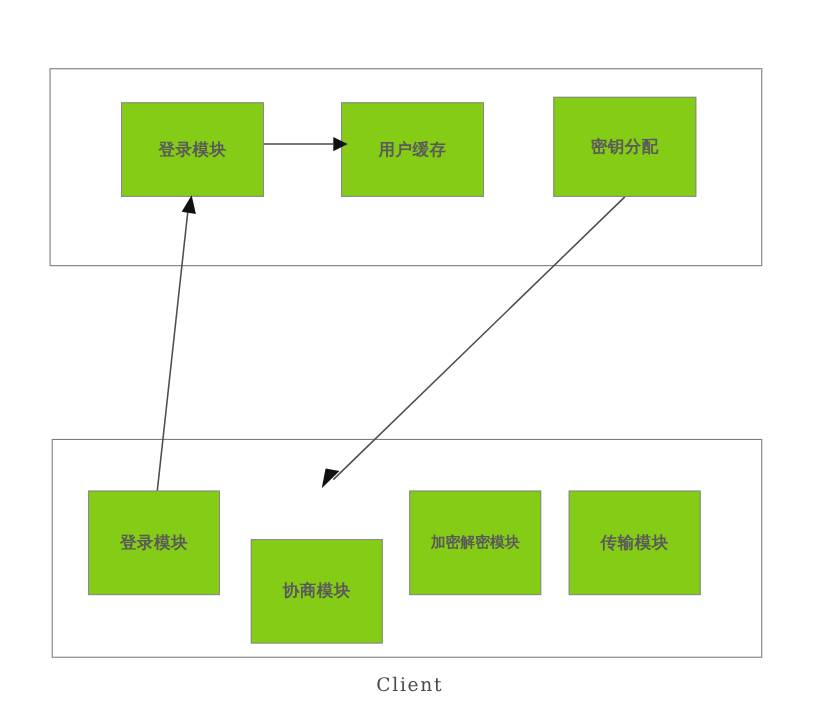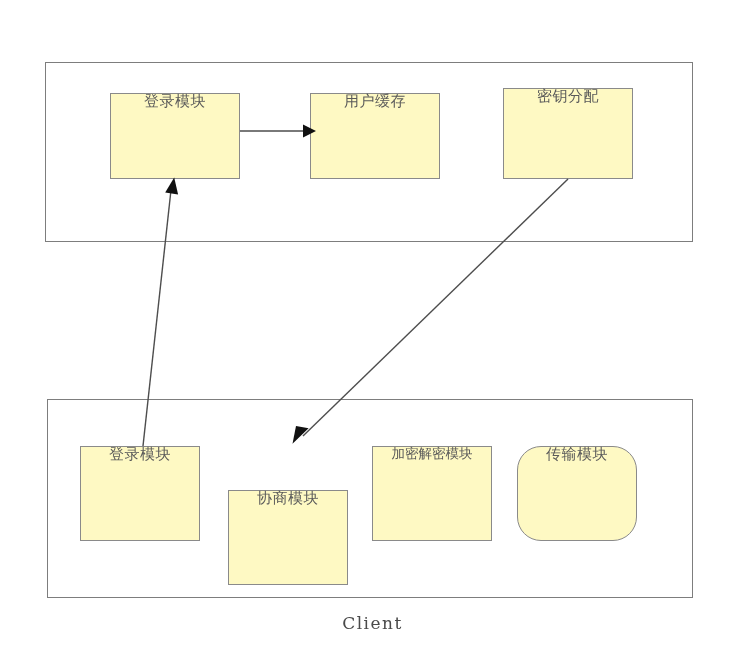--- a/index.html
+++ b/index.html
@@ -62,23 +62,25 @@
     top: 399px;
     width: 646px;
     height: 199px;
   }
 
   
   .module-box {
     position: absolute;
     border: 1.4px solid #8a8a8a;
     box-sizing: border-box;
-    background: #fef9c3;
+    background: #84cc16;
     display: flex;
+    align-items: center;
     justify-content: center;
+    font-weight: bold;
   }
   .module-label {
     color: #5a5a5a;
     font-family: "DejaVu Sans", "Liberation Sans", sans-serif;
     font-size: 15px;
     letter-spacing: 0.5px;
     white-space: nowrap;
     line-height: 1;
   }
   .module-label.compact {
@@ -88,21 +90,21 @@
 
   
   #box-server-login    { left: 110px; top: 93px;  width: 130px; height: 86px; }
   #box-server-cache    { left: 310px; top: 93px;  width: 130px; height: 86px; }
   #box-server-key      { left: 503px; top: 88px;  width: 130px; height: 91px; }
 
   
   #box-client-login    { left: 80px;  top: 446px; width: 120px; height: 95px; }
   #box-client-negot    { left: 228px; top: 446px; width: 120px; height: 95px; margin-top: 44px; }
   #box-client-crypto   { left: 372px; top: 446px; width: 120px; height: 95px; }
-  #box-client-transmit { left: 517px; top: 446px; width: 120px; height: 95px; border-radius: 24px; }
+  #box-client-transmit { left: 517px; top: 446px; width: 120px; height: 95px; }
 
   
   #arrow-layer {
     position: absolute;
     left: 0;
     top: 0;
     width: 745px;
     height: 661px;
     pointer-events: none;
   }

